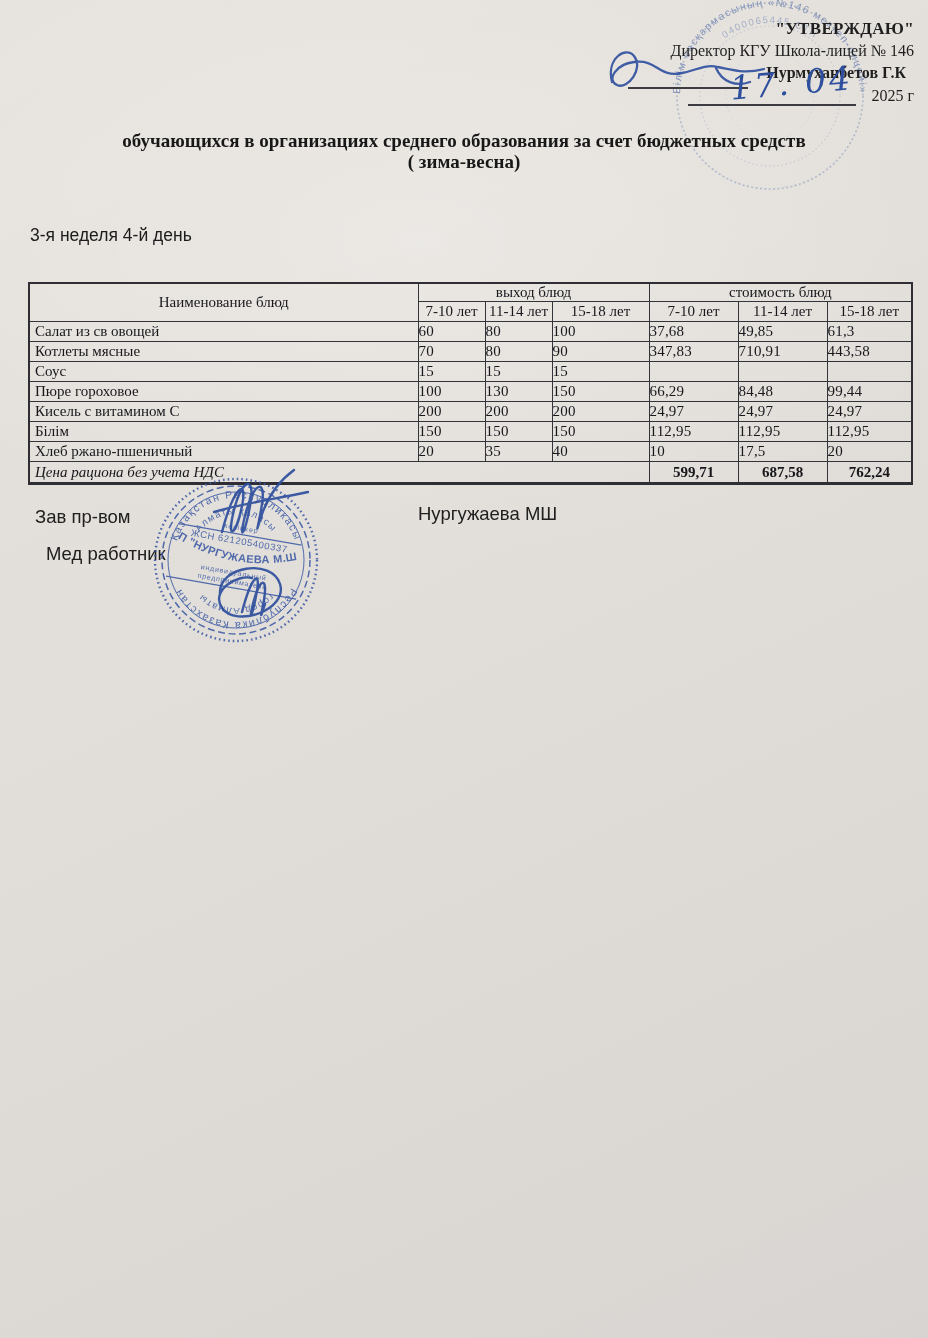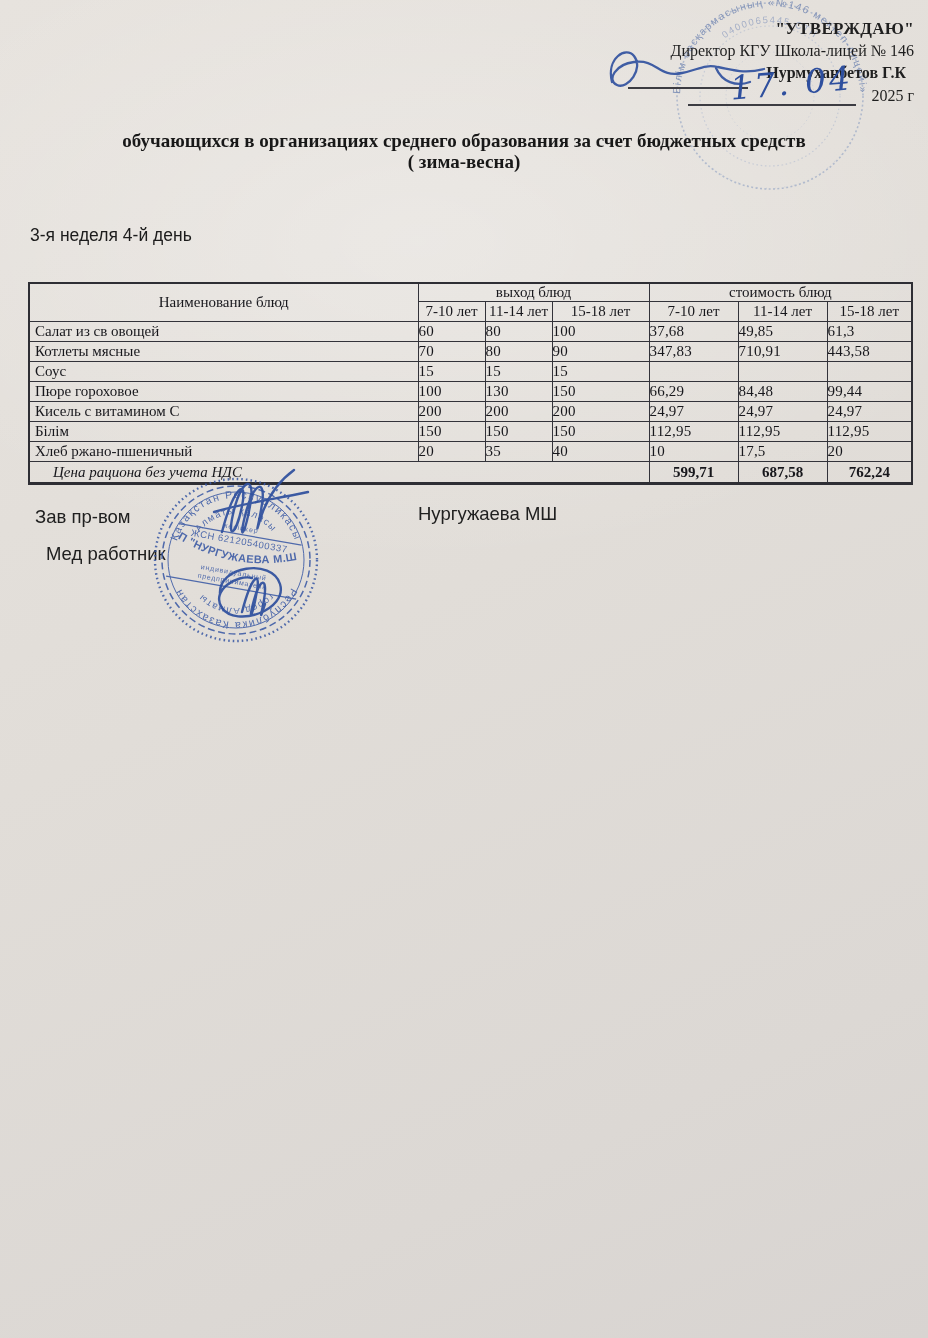--- a/index.html
+++ b/index.html
@@ -29,21 +29,21 @@
     border-collapse:collapse;table-layout:fixed;width:883px;
     font-size:15px;color:#17171c;margin-top:32px;}
   .menu-table td,.menu-table th{border:1.6px solid #33333a;padding:0;font-weight:normal;overflow:hidden;white-space:nowrap;}
   .menu-table{border:2.2px solid #2e2e34;}
   .menu-table tr.hrow1 td{height:17px;text-align:center;vertical-align:middle;}
   .menu-table tr.hrow2 td{height:19px;text-align:center;vertical-align:middle;}
   .menu-table tr.drow td{height:18px;vertical-align:middle;}
   .menu-table tr.trow td{height:20px;vertical-align:middle;border-bottom:3px solid #2e2e34;}
   .menu-table td.name{text-align:left;padding:0 0 1px 5px;vertical-align:bottom;}
   .menu-table td.num{text-align:left;letter-spacing:.2px;}
-  .menu-table td.total-name{font-style:italic;text-align:left;padding-left:23px;}
+  .menu-table td.total-name{font-style:italic;text-align:left;padding-left:5px;}
   .menu-table td.total-num{text-align:center;font-weight:bold;}
   
   .sig-label{position:absolute;z-index:3;font-family:"Liberation Sans",sans-serif;font-size:18.5px;color:#202020;}
   
   svg{display:block;}
   .stamp{position:absolute;}
   .ink{position:absolute;z-index:5;}
 </style>
 </head>
 <body>

